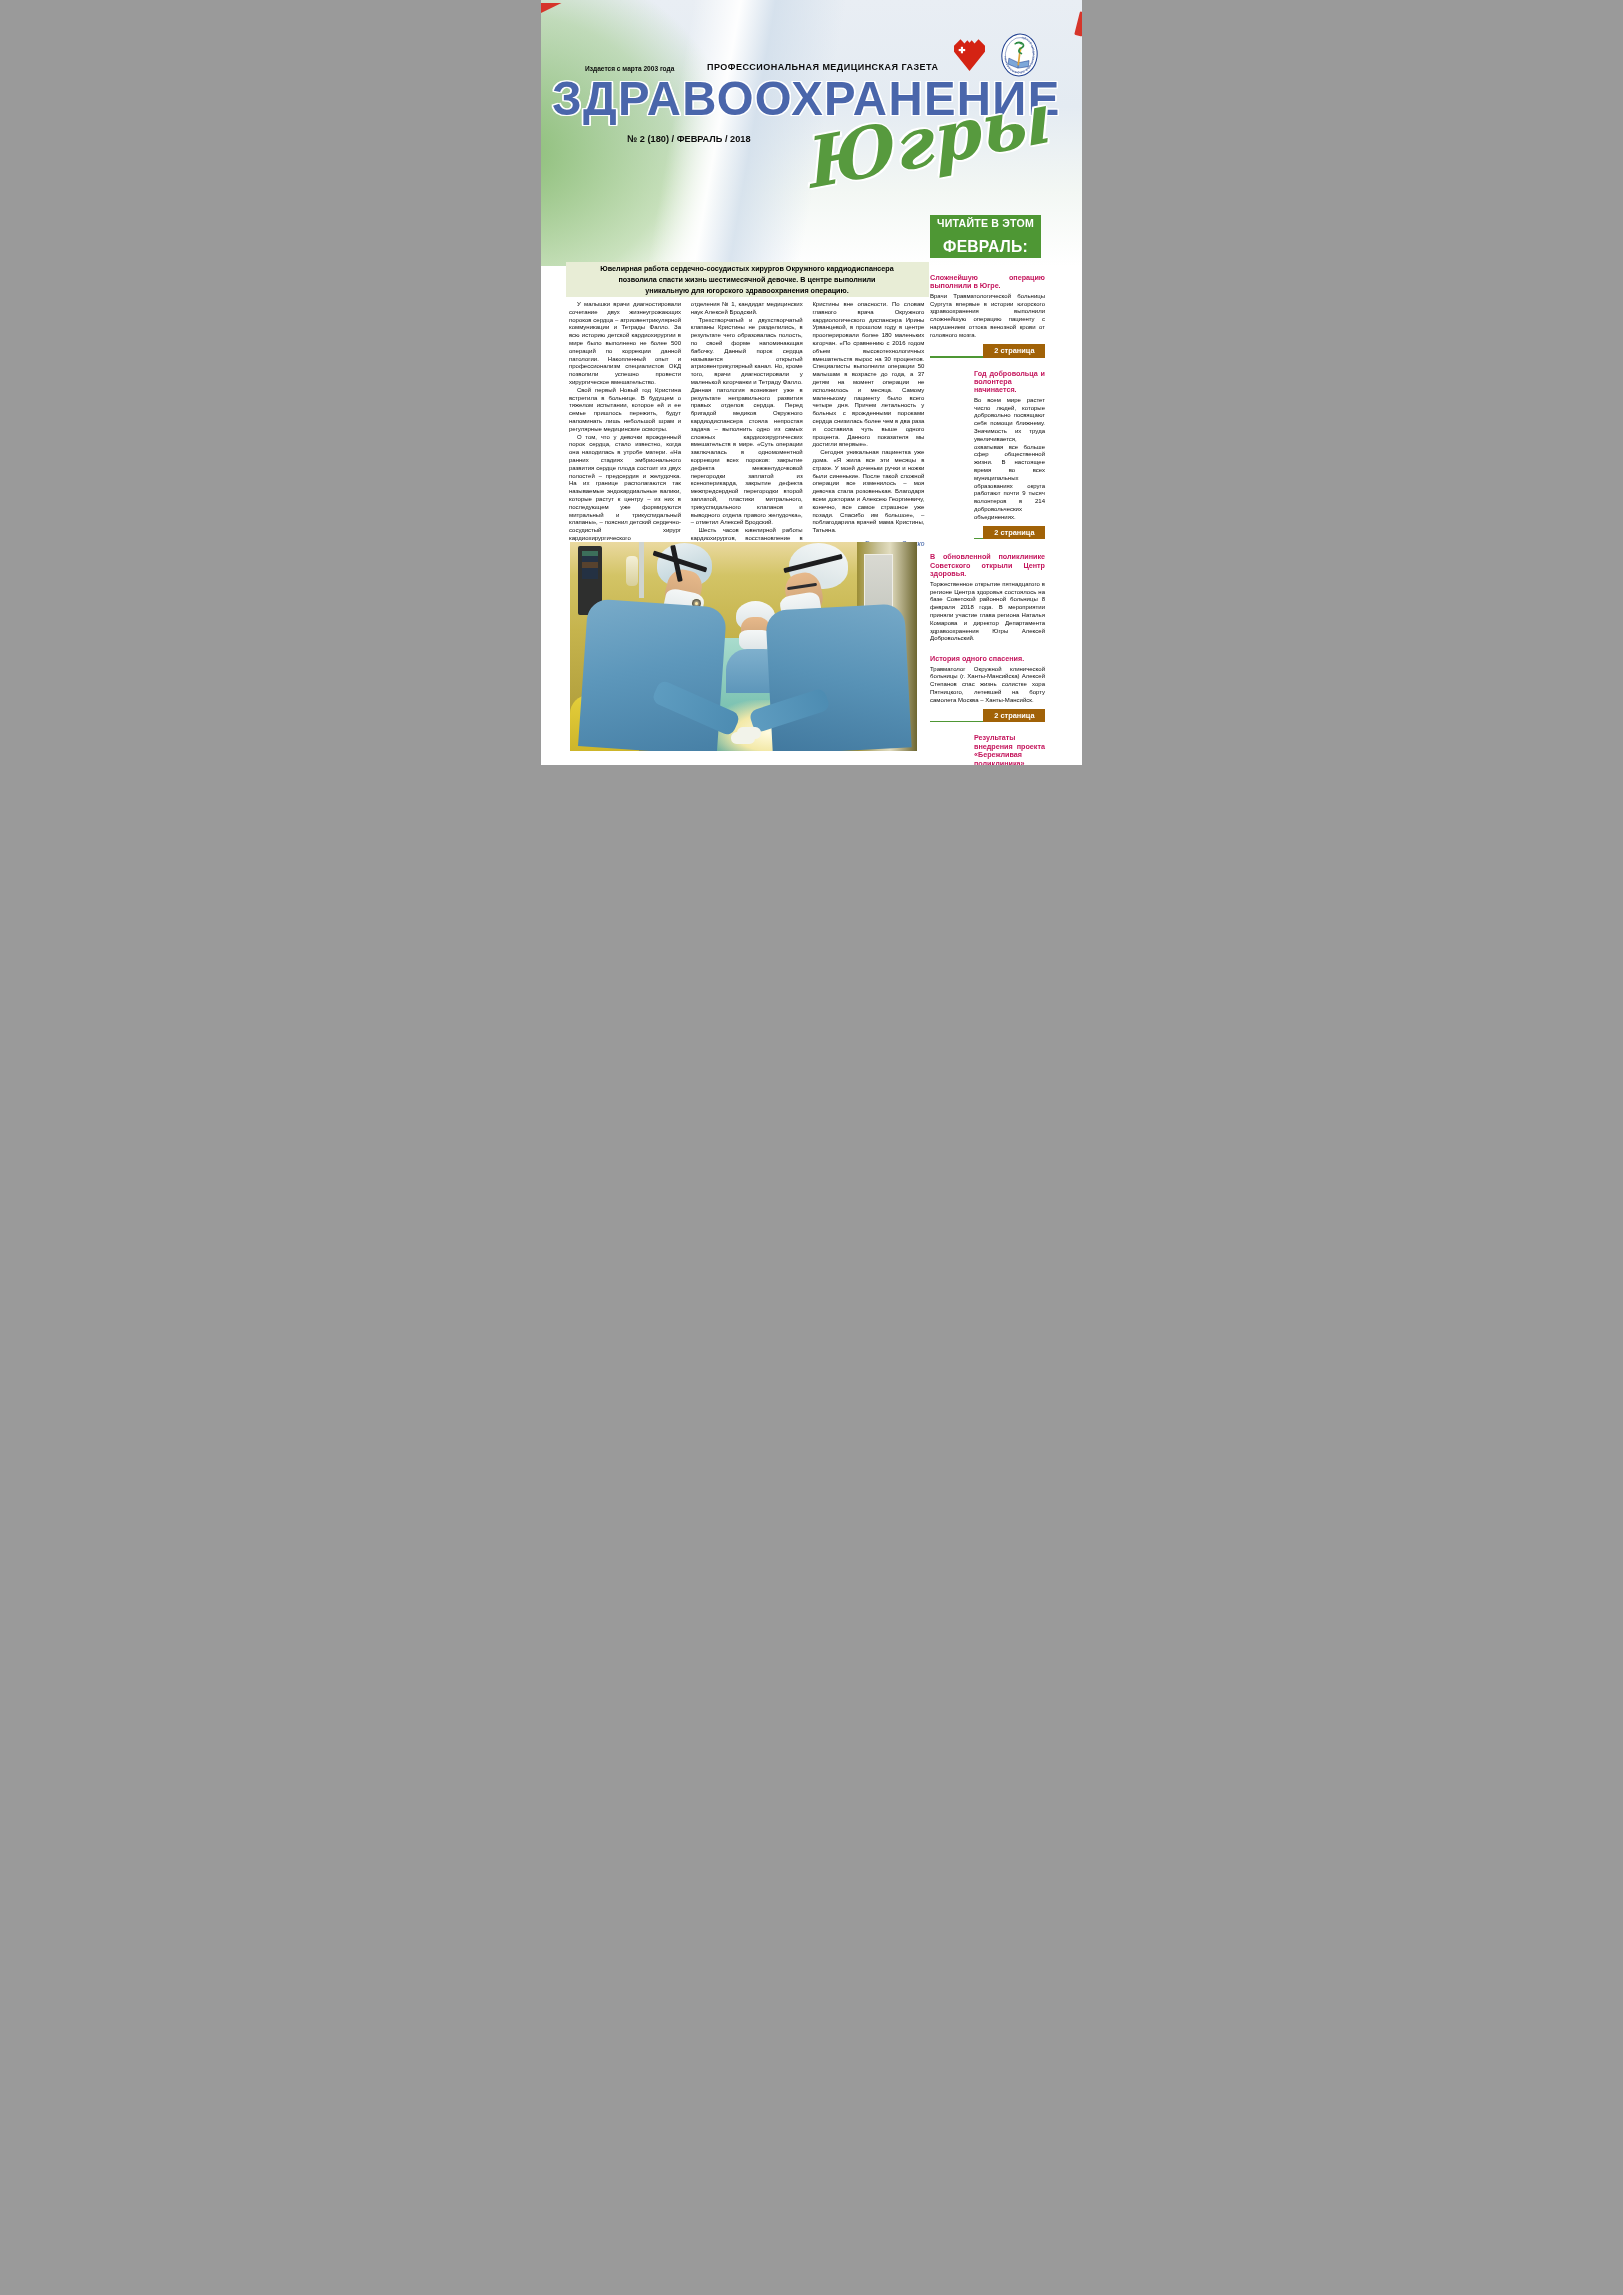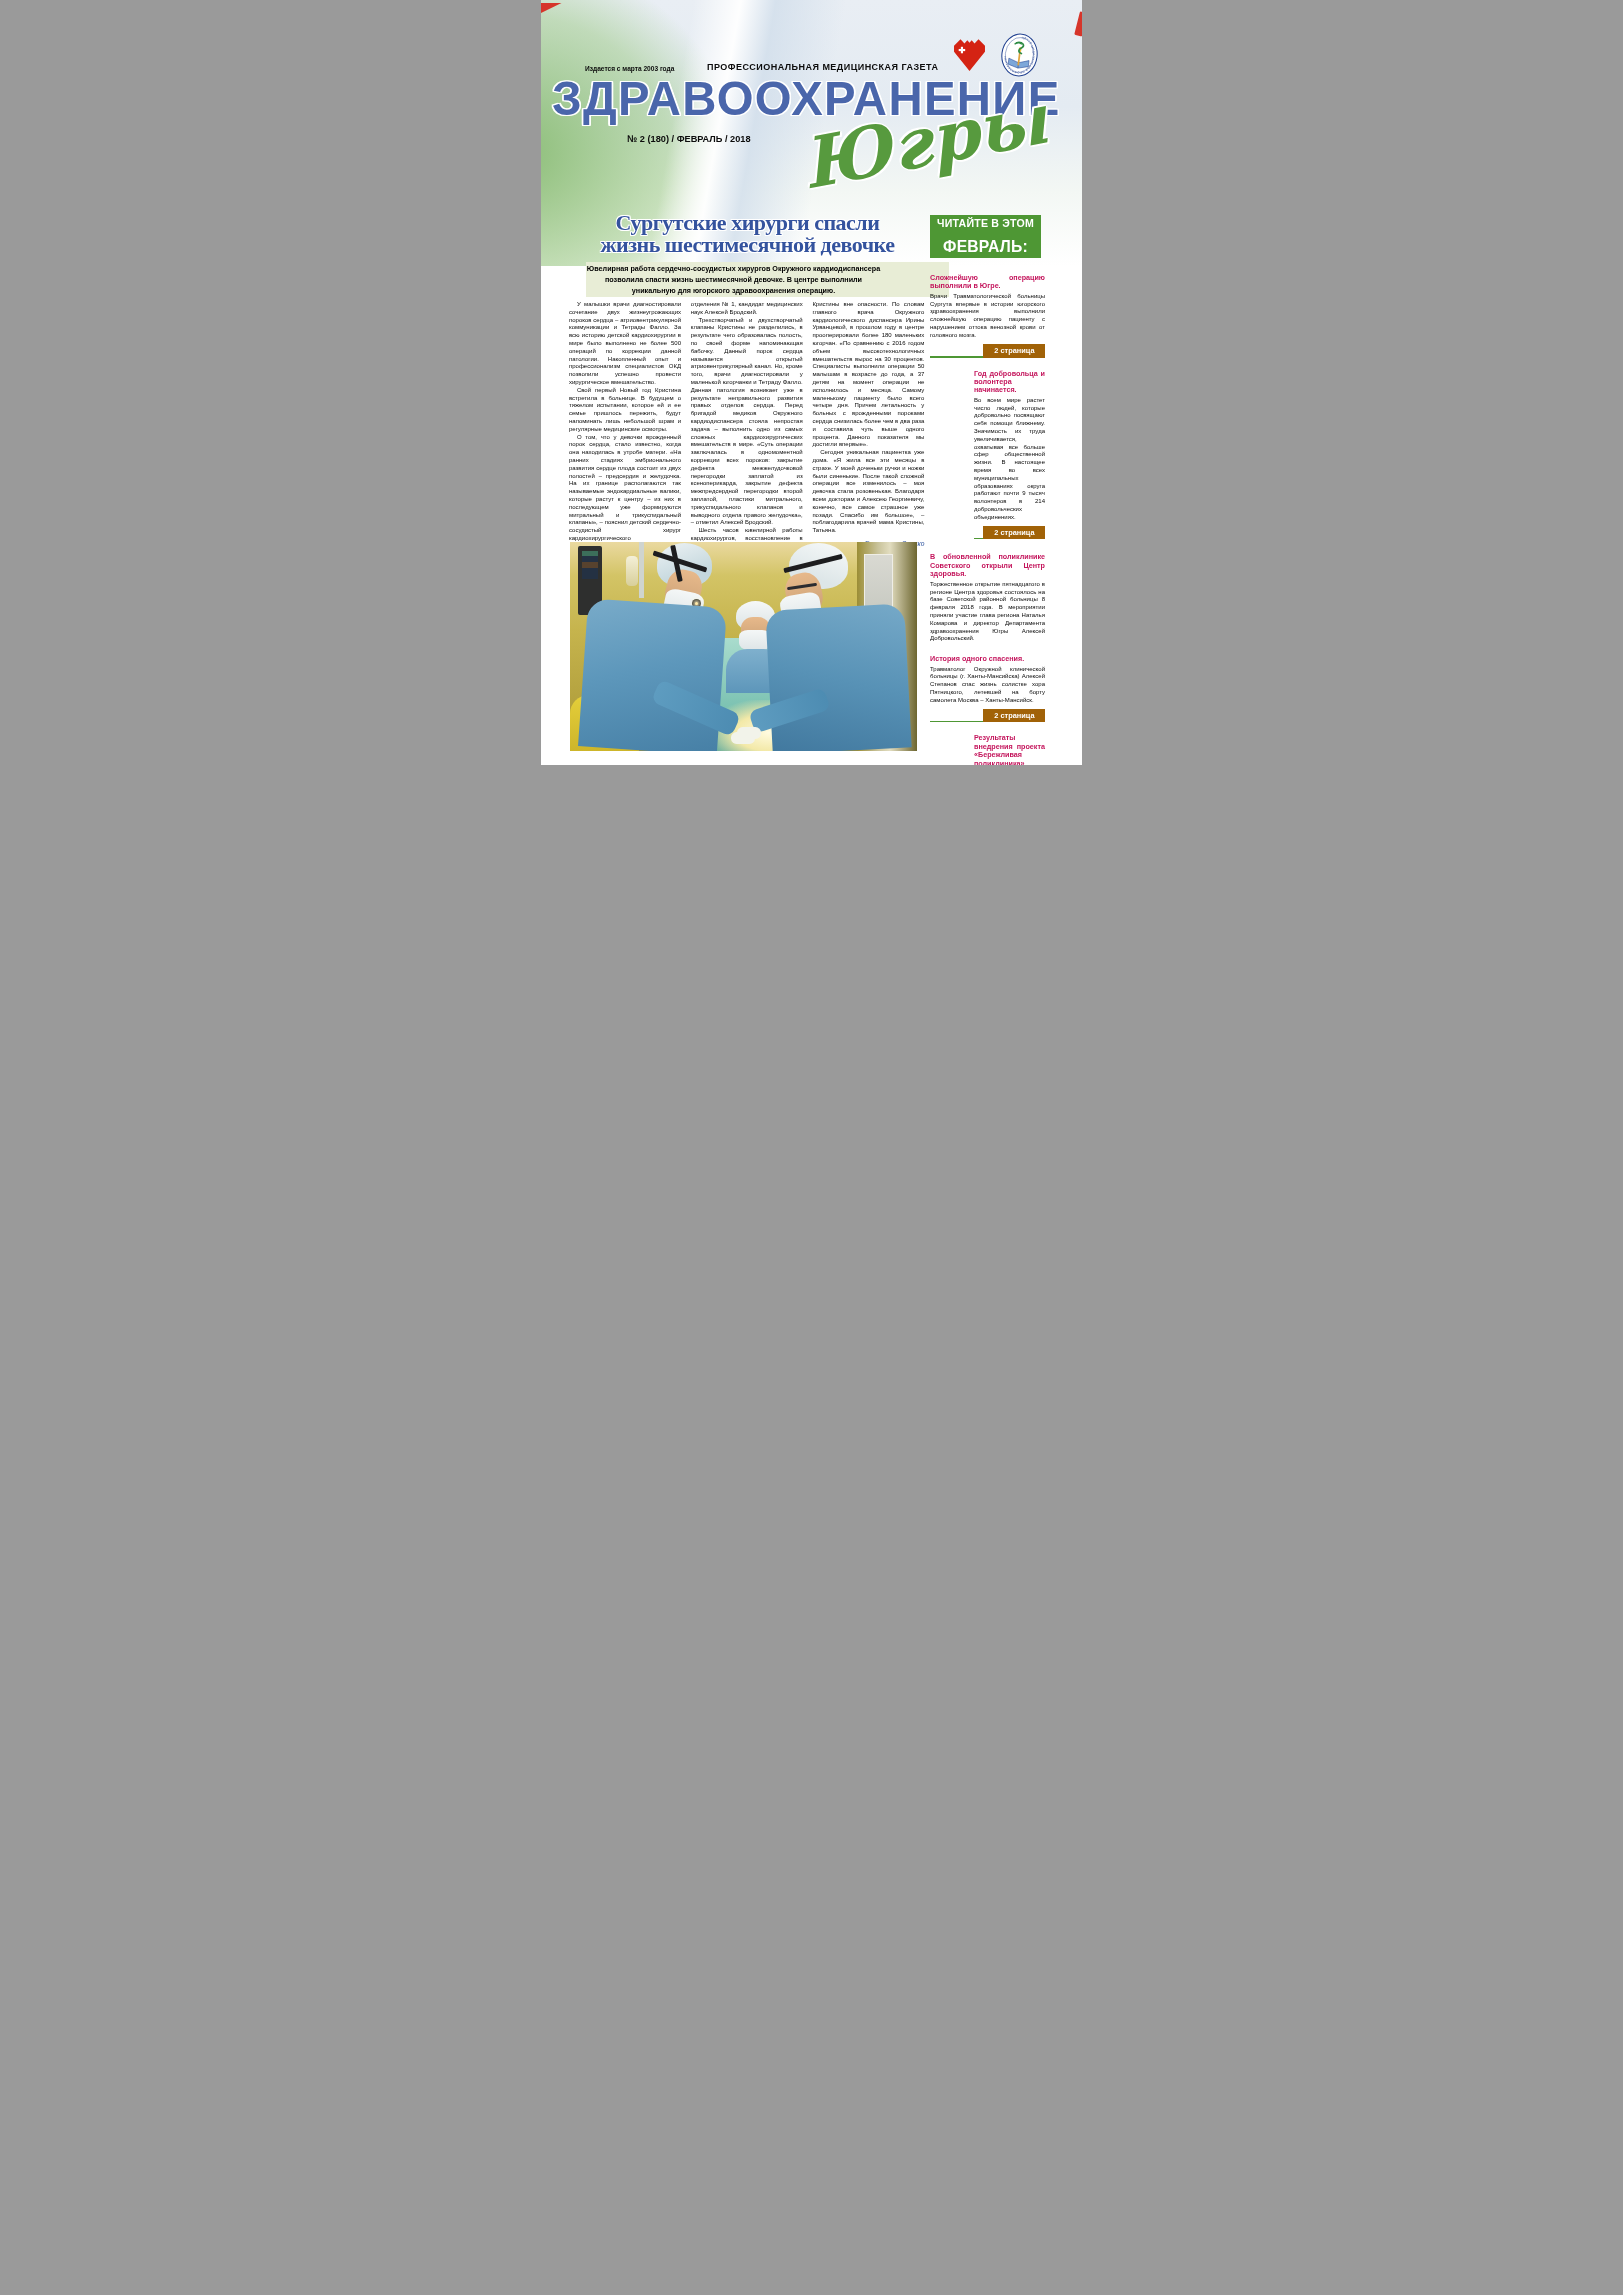--- a/index.html
+++ b/index.html
@@ -51,21 +51,21 @@
   .headline{
     position:absolute;left:28px;top:212px;width:357px;text-align:center;
     font-family:"Liberation Serif",serif;font-weight:bold;color:#34539e;
     font-size:22px;line-height:1.02;letter-spacing:-0.5px;
     text-shadow:0.9px 0 0 #fff,-0.9px 0 0 #fff,0 0.9px 0 #fff,0 -0.9px 0 #fff,
                 0.9px 0.9px 0 #fff,-0.9px -0.9px 0 #fff,0.9px -0.9px 0 #fff,-0.9px 0.9px 0 #fff;
   }
   
   .lead{
     position:absolute;left:24.5px;top:262px;width:363px;height:35px;
-    background:#e8edd6;display:flex;align-items:center;justify-content:flex-start;margin-left:20px;
+    background:#e8edd6;display:flex;align-items:center;justify-content:center;
   }
   .lead-text{
     width:296px;text-align:center;font-size:7.2px;font-weight:bold;line-height:1.55;color:#000;
   }
   
   .columns{
     position:absolute;left:28px;top:301px;width:357px;height:237px;
     display:flex;gap:9.7px;
   }
   .col{width:112px;font-size:6px;line-height:7.8px;text-align:justify;color:#0a0a0a;}
@@ -150,24 +150,20 @@
       </text>
       <path d="M25 78 L55 88 L85 78 L85 96 L55 104 L25 96 Z" fill="#7da7d9" stroke="#1f3f8f" stroke-width="1.5"></path>
       <path d="M55 88 L55 104" stroke="#1f3f8f" stroke-width="1.5"></path>
       <rect x="52.5" y="52" width="5" height="44" fill="#e0a33c"></rect>
       <ellipse cx="55" cy="48" rx="4" ry="7" fill="#f0c040"></ellipse>
       <path d="M42 30 C60 24 70 36 58 44 C48 50 50 58 60 60" fill="none" stroke="#2e8b45" stroke-width="5" stroke-linecap="round"></path>
       <path d="M38 34 C44 28 52 28 56 32" fill="none" stroke="#2e8b45" stroke-width="4" stroke-linecap="round"></path>
     </svg>
   </div>
 
-  <div class="headline">
-    <div>Сургутские хирурги спасли</div>
-    <div>жизнь шестимесячной девочке</div>
-  </div>
 
   <div class="lead">
     <div class="lead-text">Ювелирная работа сердечно-сосудистых хирургов Окружного кардиодиспансера позволила спасти жизнь шестимесячной девочке. В центре выполнили уникальную для югорского здравоохранения операцию.</div>
   </div>
 
   <div class="columns">
     <div class="col">
       <p>У малышки врачи диагностировали сочетание двух жизнеугрожающих пороков сердца – атриовентрикулярной коммуникации и Тетрады Фалло. За всю историю детской кардиохирургии в мире было выполнено не более 500 операций по коррекции данной патологии. Накопленный опыт и профессионализм специалистов ОКД позволили успешно провести хирургическое вмешательство.</p>
       <p>Свой первый Новый год Кристина встретила в больнице. В будущем о тяжелом испытании, которое ей и ее семье пришлось пережить, будут напоминать лишь небольшой шрам и регулярные медицинские осмотры.</p>
       <p>О том, что у девочки врожденный порок сердца, стало известно, когда она находилась в утробе матери. «На ранних стадиях эмбрионального развития сердце плода состоит из двух полостей – предсердия и желудочка. На их границе располагаются так называемые эндокардиальные валики, которые растут к центру – из них в последующем уже формируются митральный и трикуспидальный клапаны», – пояснил детский сердечно-сосудистый хирург кардиохирургического</p>

